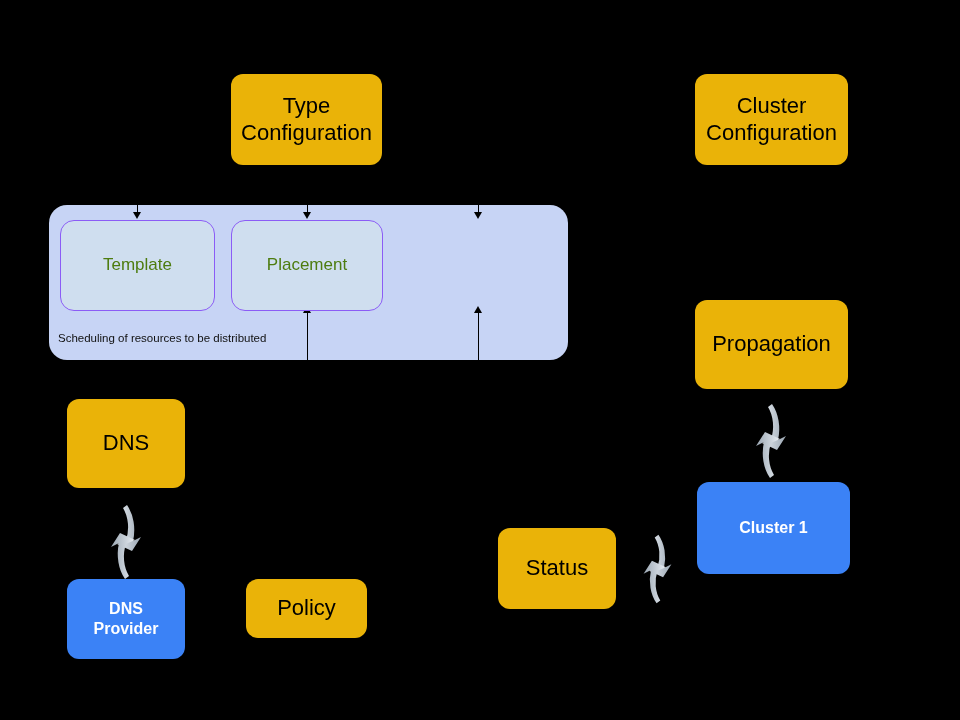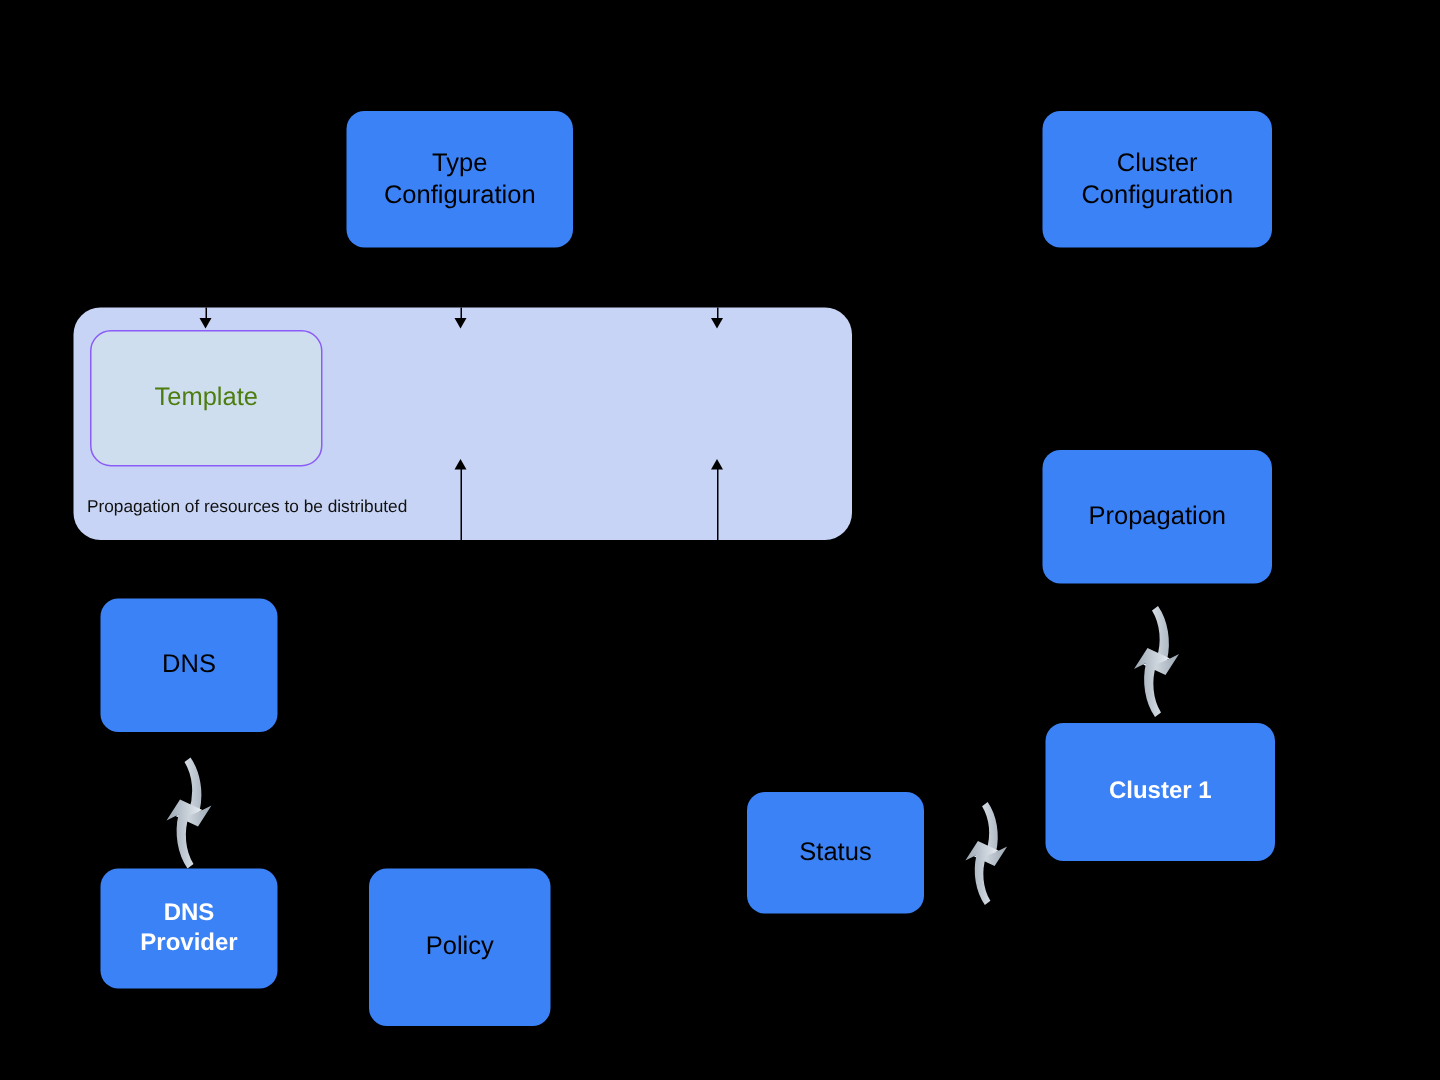--- a/index.html
+++ b/index.html
@@ -28,23 +28,23 @@
     line-height: 1.22;
   }
   .node .label {
     display: block;
     width: 100%;
     white-space: pre-line;
   }
 
   
   .node.pale {
-    background: #3b82f6;
+    background: #eab308;
     color: #000000;
-    font-size: 17px;
+    font-size: 22px;
   }
   
   .node.pale-stroked {
     background: #cfdeef;
     color: #4d7c0f;
     font-size: 17px;
     border: 1px solid #8b5cf6;
     border-radius: 14px;
   }
   
@@ -121,26 +121,29 @@
   </div>
 
   <div id="group-container" style="left:49px; top:205px; width:519px; height:155px;"></div>
 
   <div class="vline" style="left:307px; top:312px; height:48px;"></div>
   <div class="vline" style="left:478px; top:312px; height:48px;"></div>
 
   <div class="arrowhead up" style="left:303px; top:306px;"></div>
   <div class="arrowhead up" style="left:474px; top:306px;"></div>
 
-  <div id="group-caption" style="left:58px; top:332px;">Propagation of resources to be distributed</div>
+  <div id="group-caption" style="left:58px; top:332px;">Scheduling of resources to be distributed</div>
 
   <div class="node pale-stroked" style="left:60px; top:220px; width:155px; height:91px;">
     <span class="label">Template</span>
   </div>
 
+  <div class="node pale-stroked" style="left:231px; top:220px; width:152px; height:91px;">
+    <span class="label">Placement</span>
+  </div>
 
 
   <div class="vline" style="left:137px; top:205px; height:9px;"></div>
   <div class="arrowhead down" style="left:133px; top:212px;"></div>
 
   <div class="vline" style="left:307px; top:205px; height:9px;"></div>
   <div class="arrowhead down" style="left:303px; top:212px;"></div>
 
   <div class="vline" style="left:478px; top:205px; height:9px;"></div>
   <div class="arrowhead down" style="left:474px; top:212px;"></div>
@@ -163,21 +166,21 @@
     <path d="M36 8 A26 36 0 0 1 42 44 L50 40 L41 54 L26 47 L35 43 A22 30 0 0 0 32 11 Z" fill="url(#gradA)"></path>
     <path d="M34 82 A26 36 0 0 1 28 46 L20 50 L29 36 L44 43 L35 47 A22 30 0 0 0 38 79 Z" fill="url(#gradB)"></path>
   </svg>
 
   <div class="node strong" style="left:67px; top:579px; width:118px; height:80px;">
     <span class="label">DNS
 Provider</span>
   </div>
 
 
-  <div class="node pale" style="left:246px; top:579px; width:121px; height:105px;">
+  <div class="node pale" style="left:246px; top:579px; width:121px; height:59px;">
     <span class="label">Policy</span>
   </div>
 
   <div class="node pale" style="left:695px; top:300px; width:153px; height:89px;">
     <span class="label">Propagation</span>
   </div>
 
   <svg class="sync" viewBox="0 0 70 90" style="left:736px; top:396px; width:70px; height:90px;">
     <path d="M36 8 A26 36 0 0 1 42 44 L50 40 L41 54 L26 47 L35 43 A22 30 0 0 0 32 11 Z" fill="url(#gradA)"></path>
     <path d="M34 82 A26 36 0 0 1 28 46 L20 50 L29 36 L44 43 L35 47 A22 30 0 0 0 38 79 Z" fill="url(#gradB)"></path>

